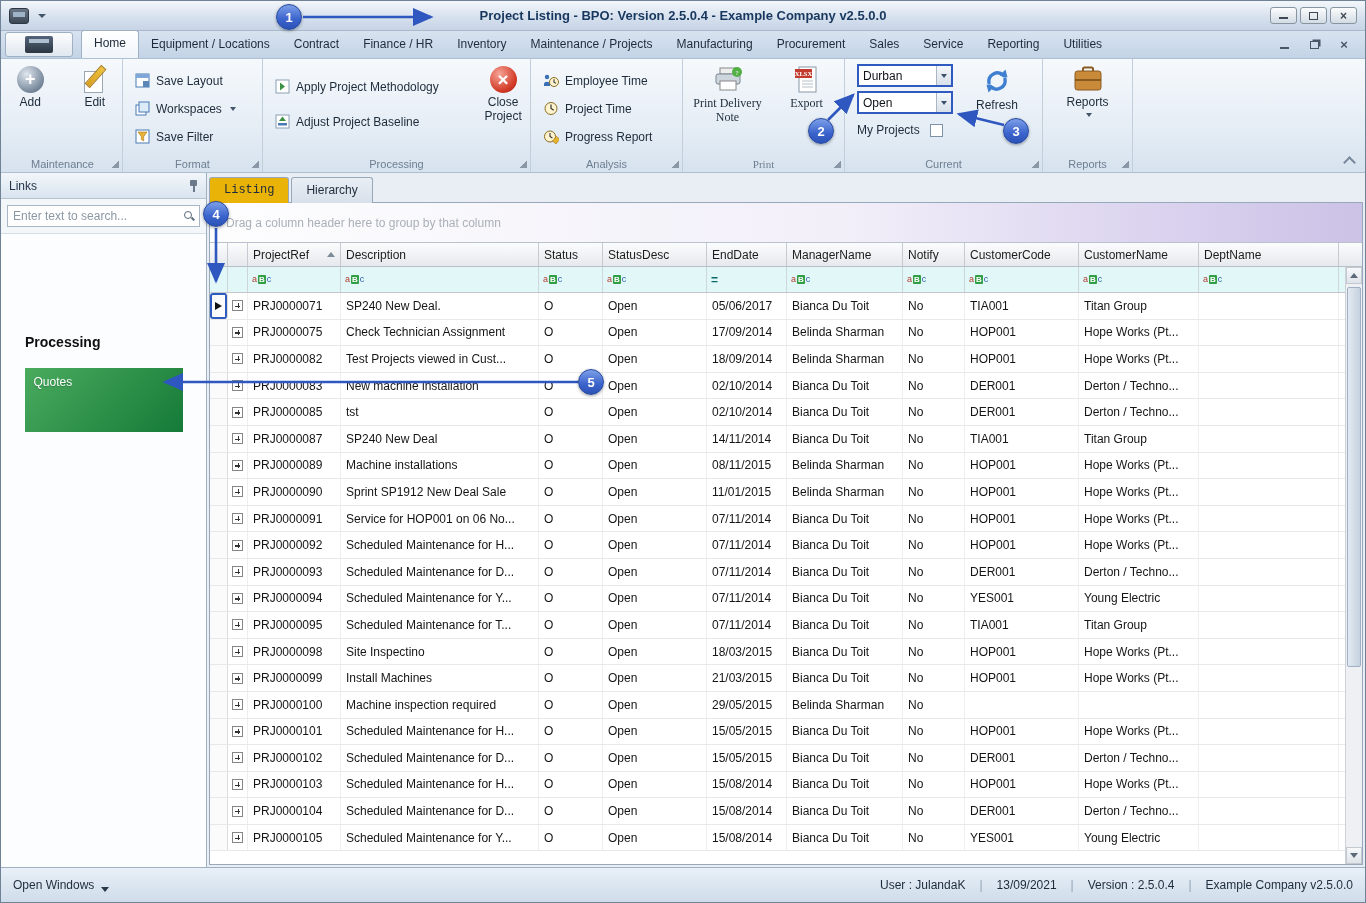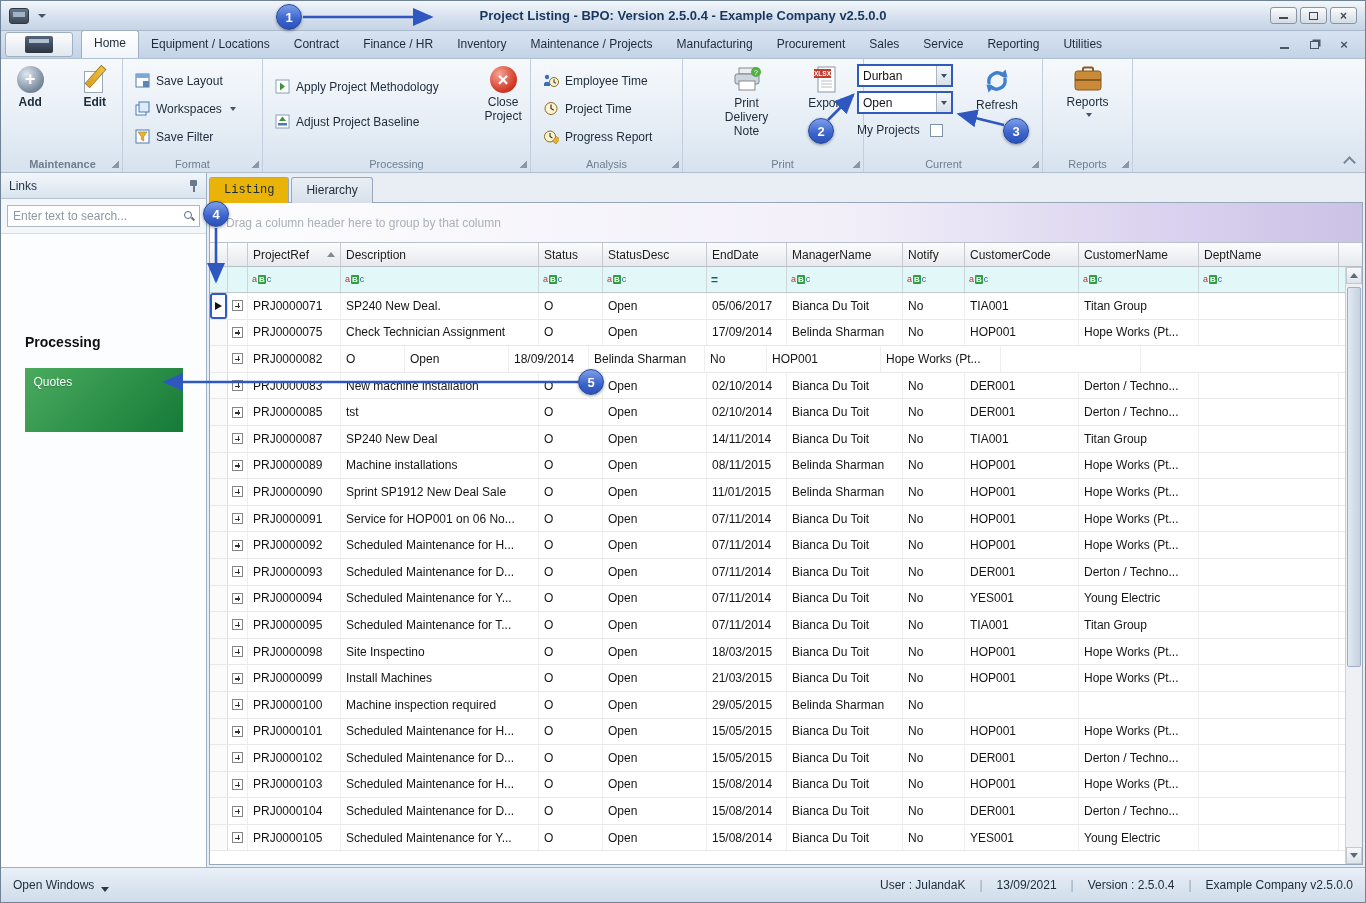--- a/index.html
+++ b/index.html
@@ -208,21 +208,21 @@
           <span class="fg-rest"></span>
         </div>
       <div class="fbtn">
           <span class="fg-close">×</span>
         </div>
     </div>
   </div>
 
   <div class="ribbon">
 
-    <div class="rgroup" style="left:2px;width:120px;font-weight:bold;">
+    <div class="rgroup" style="left:2px;width:120px;">
       <div class="gbody" style="justify-content:center;gap:10px;">
         <div class="bigbtn">
           <span class="orb add"></span>
           <span>Add</span>
         </div>
         <div class="bigbtn">
           <span class="pencil"></span>
           <span>Edit</span>
         </div>
       </div>
@@ -312,21 +312,21 @@
               <path d="M7 4v3.5l2.4 1.5" stroke="#333" fill="none" stroke-width="1.1"></path>
               <rect x="11" y="8" width="4.5" height="6" fill="#e3b52f" stroke="#a8791a" stroke-width="0.6" transform="rotate(40 13 11)"></rect>
             </svg>
           <span>Progress Report</span>
         </div>
       </div>
       <div class="glabel">Analysis</div>
       <span class="launcher"></span>
     </div>
 
-    <div class="rgroup" style="left:701px;width:162px;">
+    <div class="rgroup" style="left:682px;width:162px;font-family:Liberation Serif, serif;">
       <div class="gbody" style="justify-content:center;gap:16px;">
         <div class="bigbtn" style="width:70px;">
           <svg width="30" height="28">
               <rect x="7" y="2" width="16" height="6" fill="#eeeeee" stroke="#888888"></rect>
               <rect x="3" y="8" width="24" height="10" rx="2" fill="#cdd5dd" stroke="#7a8794"></rect>
               <rect x="7" y="15" width="16" height="9" fill="#ffffff" stroke="#888888"></rect>
               <circle cx="24" cy="6" r="5" fill="#52b043"></circle>
               <text x="24" y="8.6" font-size="7" fill="#ffffff" text-anchor="middle">?</text>
             </svg>
           <span>Print Delivery Note</span>
@@ -568,20 +568,21 @@
               <div class="rcell" style="width: 114px;">HOP001</div>
               <div class="rcell" style="width: 120px;">Hope Works (Pt...</div>
               <div class="rcell" style="width: 140px;"></div>
             </div>
             <div class="grow">
               <div class="rcell ind"></div>
               <div class="rcell exp">
                 <span class="expicon"></span>
               </div>
               <div class="rcell" style="width: 93px;">PRJ0000082</div>
+              <div class="rcell" style="width: 198px;">Test Projects viewed in Cust...</div>
               <div class="rcell" style="width: 64px;">O</div>
               <div class="rcell" style="width: 104px;">Open</div>
               <div class="rcell" style="width: 80px;">18/09/2014</div>
               <div class="rcell" style="width: 116px;">Belinda Sharman</div>
               <div class="rcell" style="width: 62px;">No</div>
               <div class="rcell" style="width: 114px;">HOP001</div>
               <div class="rcell" style="width: 120px;">Hope Works (Pt...</div>
               <div class="rcell" style="width: 140px;"></div>
             </div>
             <div class="grow">

